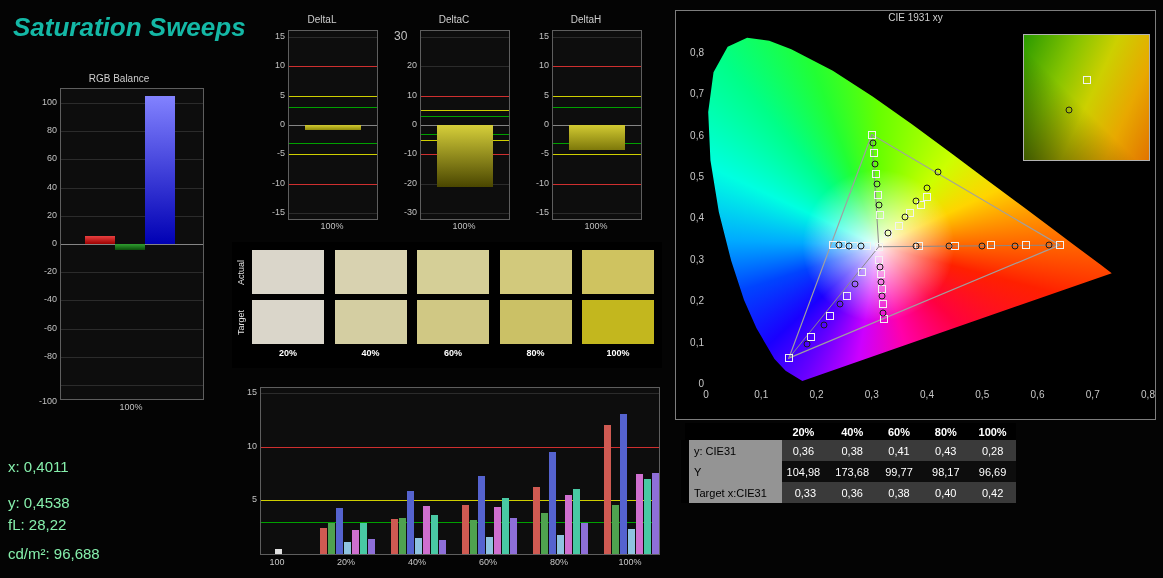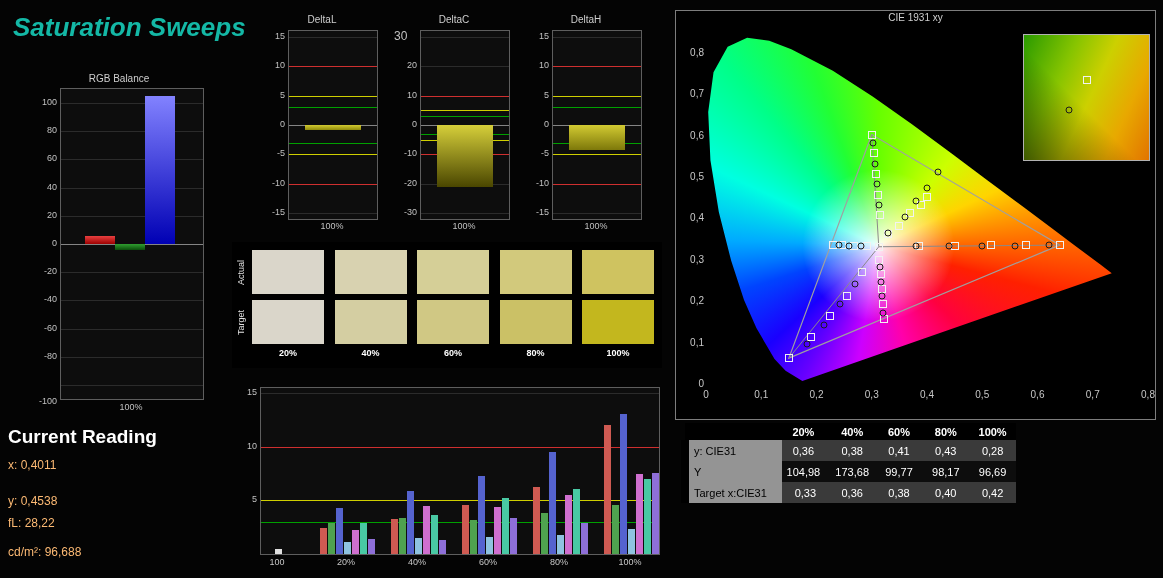--- a/index.html
+++ b/index.html
@@ -40,21 +40,21 @@
         #ff0040 135deg,#ff00aa 165deg,#cc00ff 190deg,#6600ff 210deg,#1a00ff 228deg,
         #0044ff 252deg,#00aaff 272deg,#00ffe1 295deg,#00ff88 320deg,#22ff33 340deg,#66ff00 360deg);}
   #cie-inset{position:absolute;left:347px;top:23px;width:125px;height:125px;border:1px solid #b2b2b2;
     background:linear-gradient(45deg, rgba(0,0,0,.55), rgba(0,0,0,0) 45%),
                linear-gradient(115deg,#2a9a00 0%,#86c400 30%,#ccd000 52%,#e8a800 76%,#e27400 100%);}
   .sqm{position:absolute;width:8px;height:8px;border:1px solid #f2f2f2;transform:translate(-50%,-50%);box-sizing:border-box;}
   .cim{position:absolute;width:7px;height:7px;border:1px solid #1c1c1c;border-radius:50%;transform:translate(-50%,-50%);box-sizing:border-box;}
 
   
   #cr-title{position:absolute;left:8px;top:426px;font-size:19px;font-weight:700;color:#fff;}
-  .cr-line{position:absolute;left:8px;font-size:12px;color:#fdba74;}
+  .cr-line{position:absolute;left:8px;font-size:15px;color:#86efac;}
 
   
   #data-table{position:absolute;left:681px;top:423px;width:339px;}
   #data-table table{border-collapse:collapse;table-layout:fixed;width:339px;}
   #data-table th{height:17px;background:#000;color:#fff;font-size:11px;font-weight:bold;text-align:center;padding:0;}
   #data-table th:first-child{width:97px;}
   #data-table td{height:21px;font-size:11px;padding:0;}
   #data-table td.lab{background:#949494;color:#000;padding-left:5px;border-left:8px solid #000;white-space:nowrap;}
   #data-table tr.odd  td.val{background:#0d0d0d;color:#fff;text-align:center;}
   #data-table tr.even td.val{background:#3a3a3a;color:#fff;text-align:center;}
@@ -339,21 +339,20 @@
       <div style="position: absolute; left: 85.25px; top: 378px; transform: translateX(-50%); font-size: 10px; color: rgb(200, 200, 200);">0,1</div>
       <div style="position: absolute; left: 140.5px; top: 378px; transform: translateX(-50%); font-size: 10px; color: rgb(200, 200, 200);">0,2</div>
       <div style="position: absolute; left: 195.75px; top: 378px; transform: translateX(-50%); font-size: 10px; color: rgb(200, 200, 200);">0,3</div>
       <div style="position: absolute; left: 251px; top: 378px; transform: translateX(-50%); font-size: 10px; color: rgb(200, 200, 200);">0,4</div>
       <div style="position: absolute; left: 306.25px; top: 378px; transform: translateX(-50%); font-size: 10px; color: rgb(200, 200, 200);">0,5</div>
       <div style="position: absolute; left: 361.5px; top: 378px; transform: translateX(-50%); font-size: 10px; color: rgb(200, 200, 200);">0,6</div>
       <div style="position: absolute; left: 416.75px; top: 378px; transform: translateX(-50%); font-size: 10px; color: rgb(200, 200, 200);">0,7</div>
       <div style="position: absolute; left: 472px; top: 378px; transform: translateX(-50%); font-size: 10px; color: rgb(200, 200, 200);">0,8</div>
     </div>
 
-  <div id="cr-title">Current Reading</div>
   <div class="cr-line" style="top:458px">x: 0,4011</div>
   <div class="cr-line" style="top:494px">y: 0,4538</div>
   <div class="cr-line" style="top:516px">fL: 28,22</div>
   <div class="cr-line" style="top:545px">cd/m²: 96,688</div>
 
   <div id="data-table">
       <table>
         <thead>
           <tr>
             <th></th>

